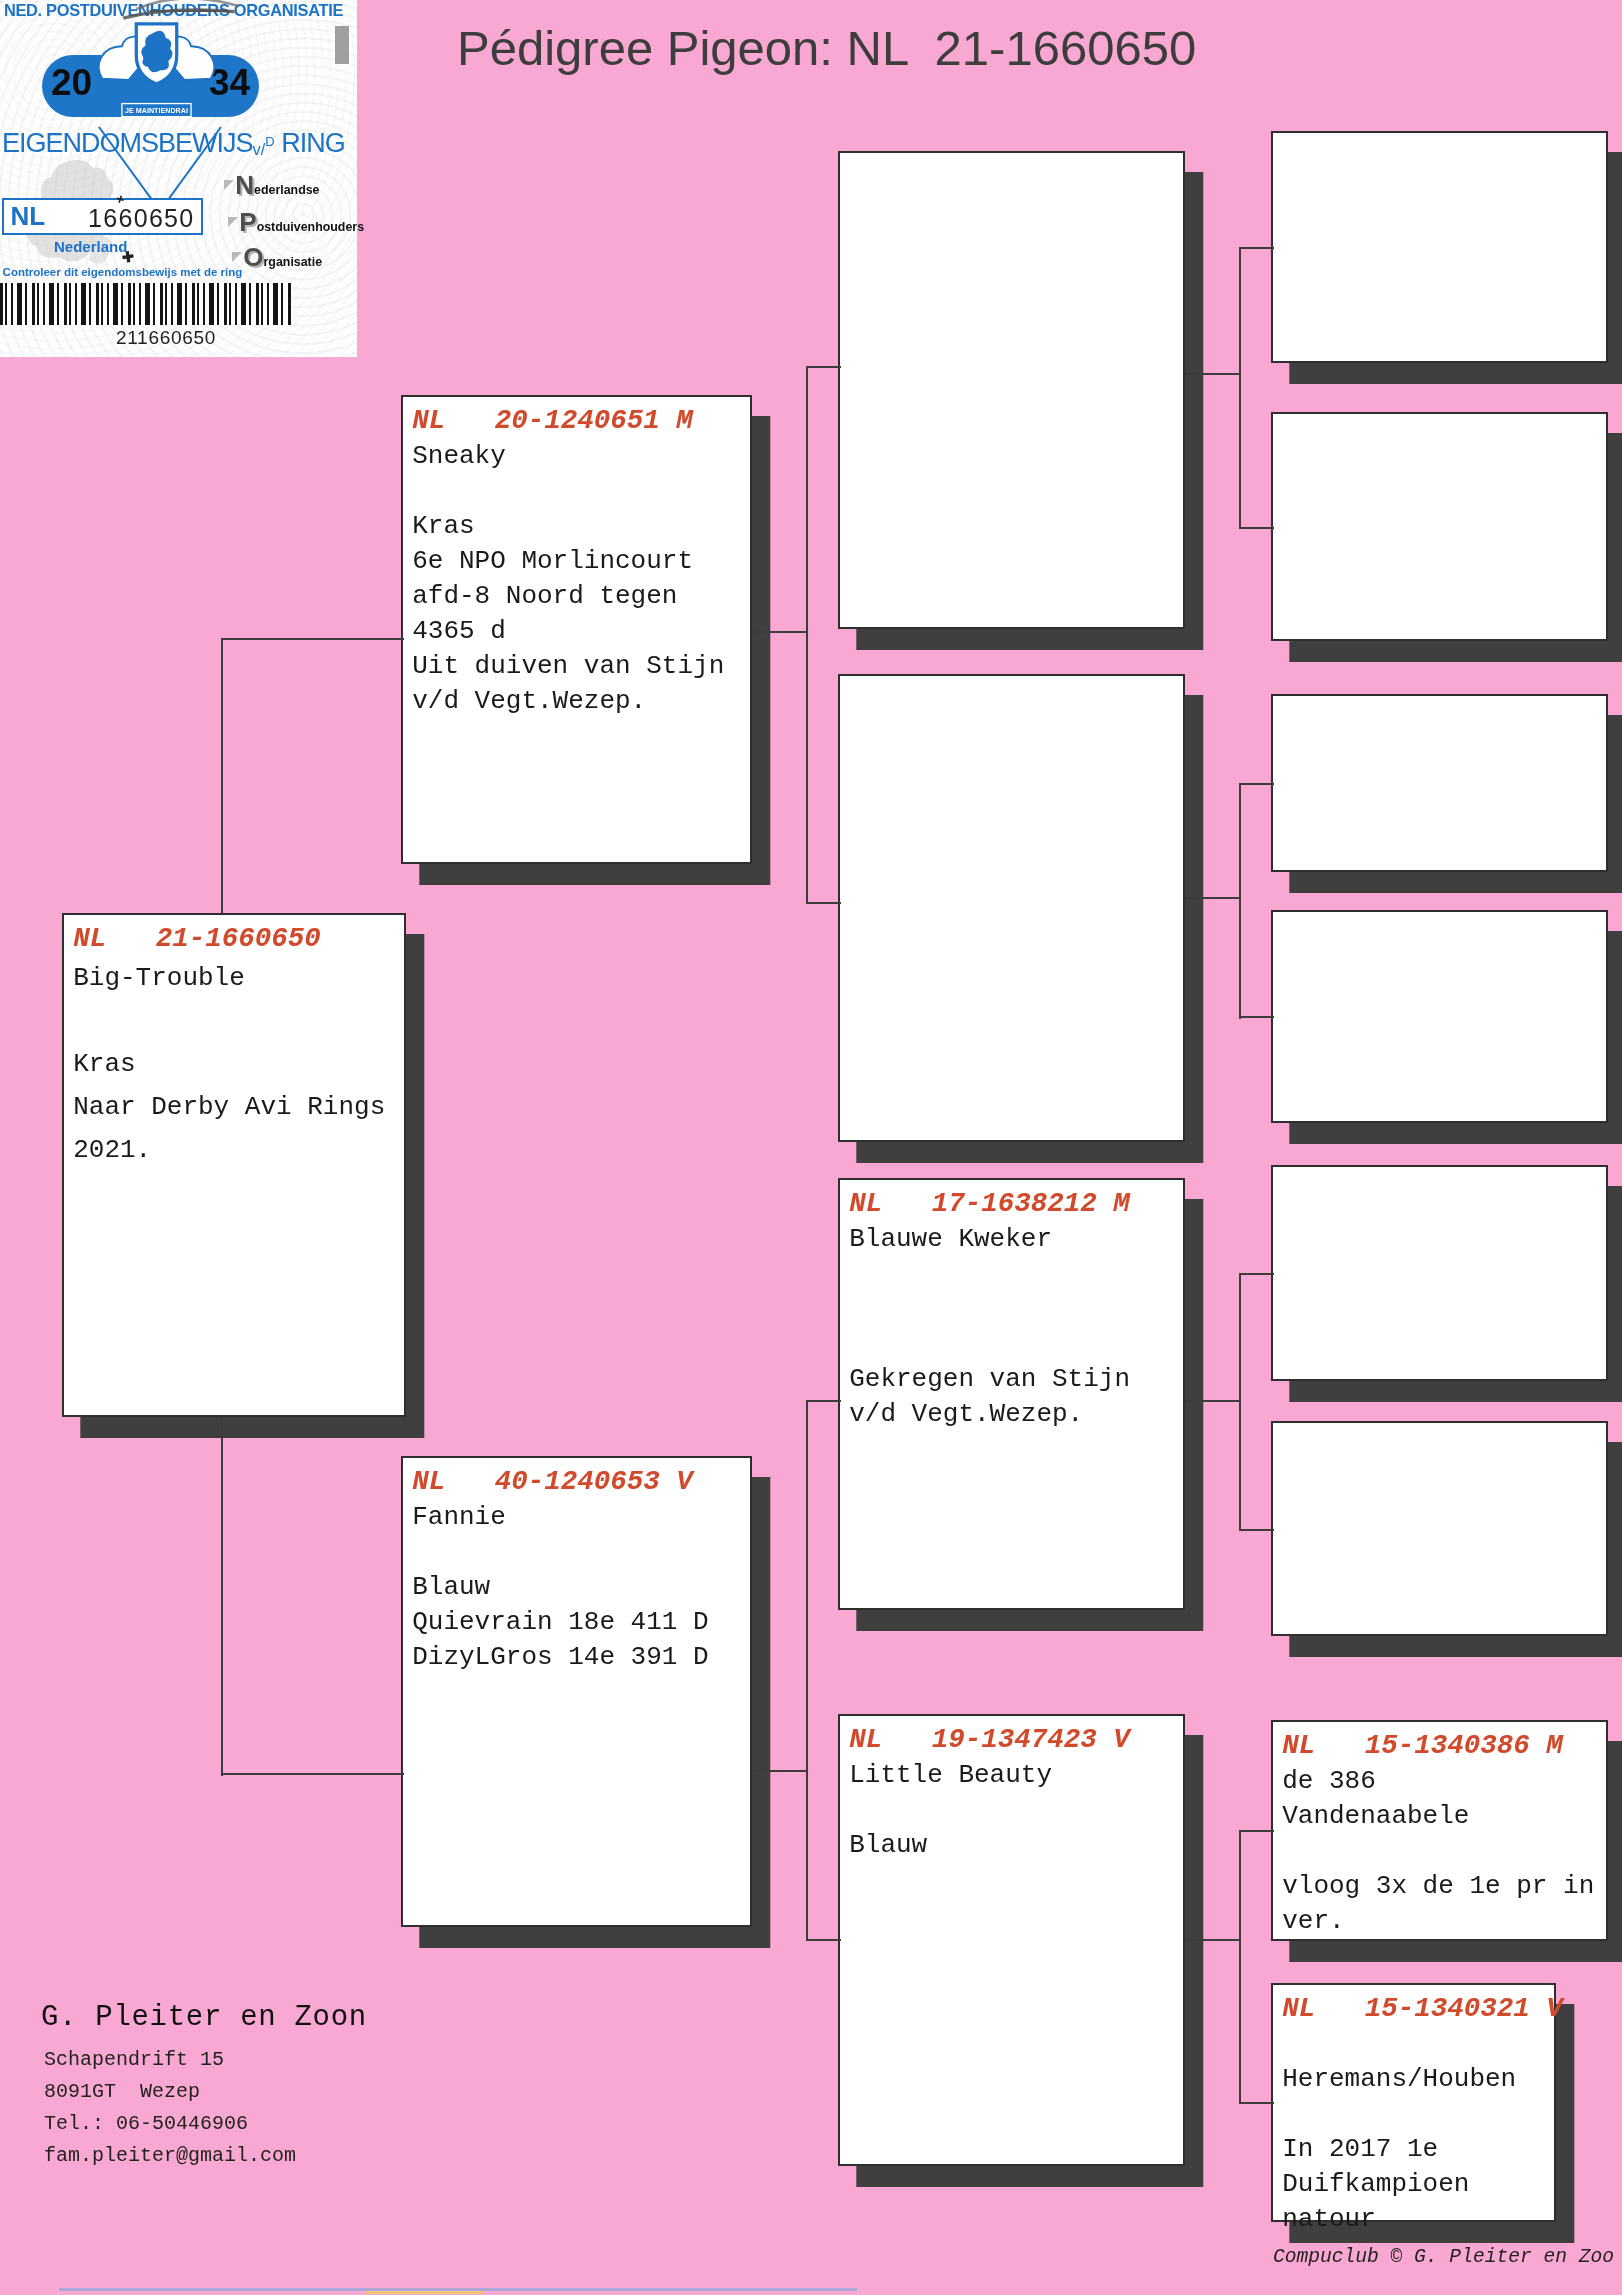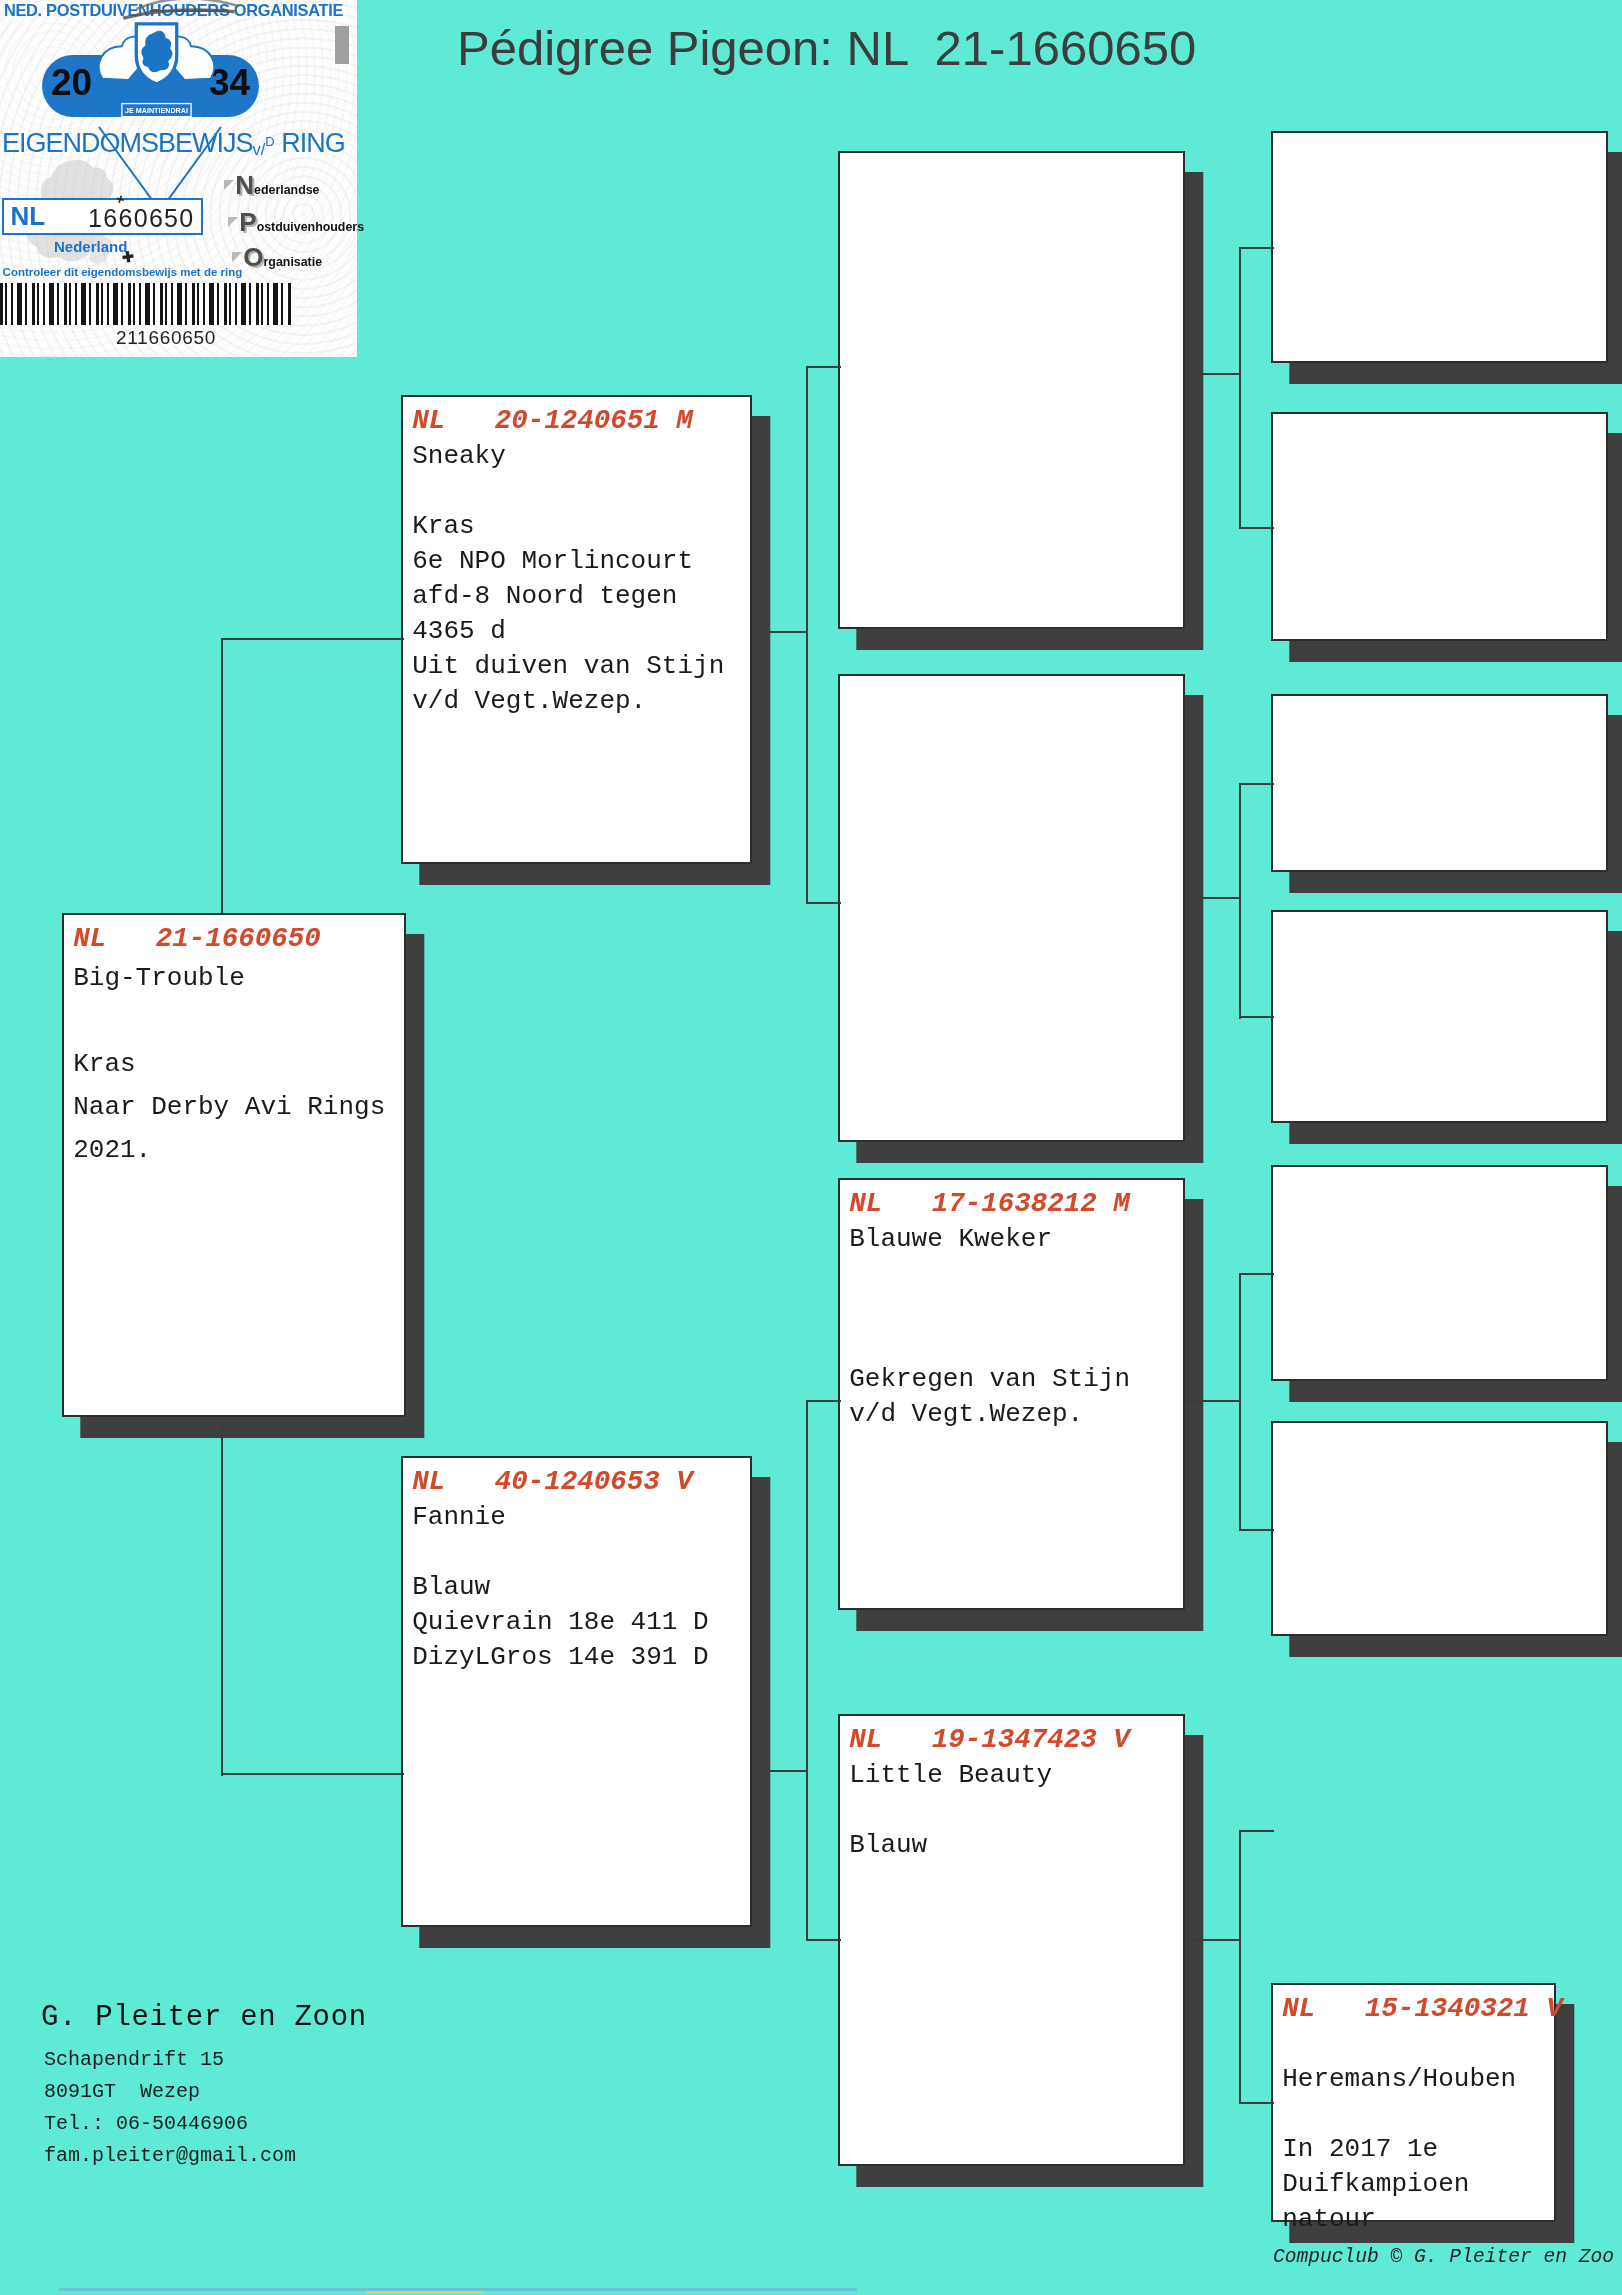--- a/index.html
+++ b/index.html
@@ -1,17 +1,17 @@
 <!DOCTYPE html>
 <html style="font-size:10.5px"><head>
 <meta charset="utf-8">
 <style>
   html,body{margin:0;padding:0;background:#e8e8e8;}
   #page{
-    position:relative;width:1623px;height:2295px;background:#5eead4;
+    position:relative;width:1623px;height:2295px;background:#f9a8d4;
     font-family:"Liberation Sans",sans-serif;overflow:hidden;
   }
   
   .pbox{
     position:absolute;background:#fff;border:2px solid #2e2e2e;
     box-shadow:18.3px 21px 0 0 #3f3f3f;box-sizing:border-box;
   }
   .pbox .ring{
     font-family:"Liberation Mono","DejaVu Sans Mono",monospace;
     font-style:italic;font-weight:bold;font-size:27.5px;line-height:33px;
@@ -203,20 +203,28 @@
   </div>
   <div class="pbox" style="left:1271px;top:910px;width:337px;height:213px;">
     <div class="ring"></div>
   </div>
   <div class="pbox" style="left:1271px;top:1165px;width:337px;height:216px;">
     <div class="ring"></div>
   </div>
   <div class="pbox" style="left:1271px;top:1421px;width:337px;height:215px;">
     <div class="ring"></div>
   </div>
+  <div class="pbox" style="left:1271px;top:1720px;width:337px;height:221px;">
+    <div class="ring">NL   15-1340386 M</div>
+    <div class="txt">de 386
+Vandenaabele
+
+vloog 3x de 1e pr in
+ver.</div>
+  </div>
   <div class="pbox" style="left:1271px;top:1983px;width:285px;height:239px;">
     <div class="ring">NL   15-1340321 V</div>
     <div class="txt">
 Heremans/Houben
 
 In 2017 1e
 Duifkampioen natour</div>
   </div>
 
   <div class="hline" style="left:221px;top:638px;width:183px;"></div>

